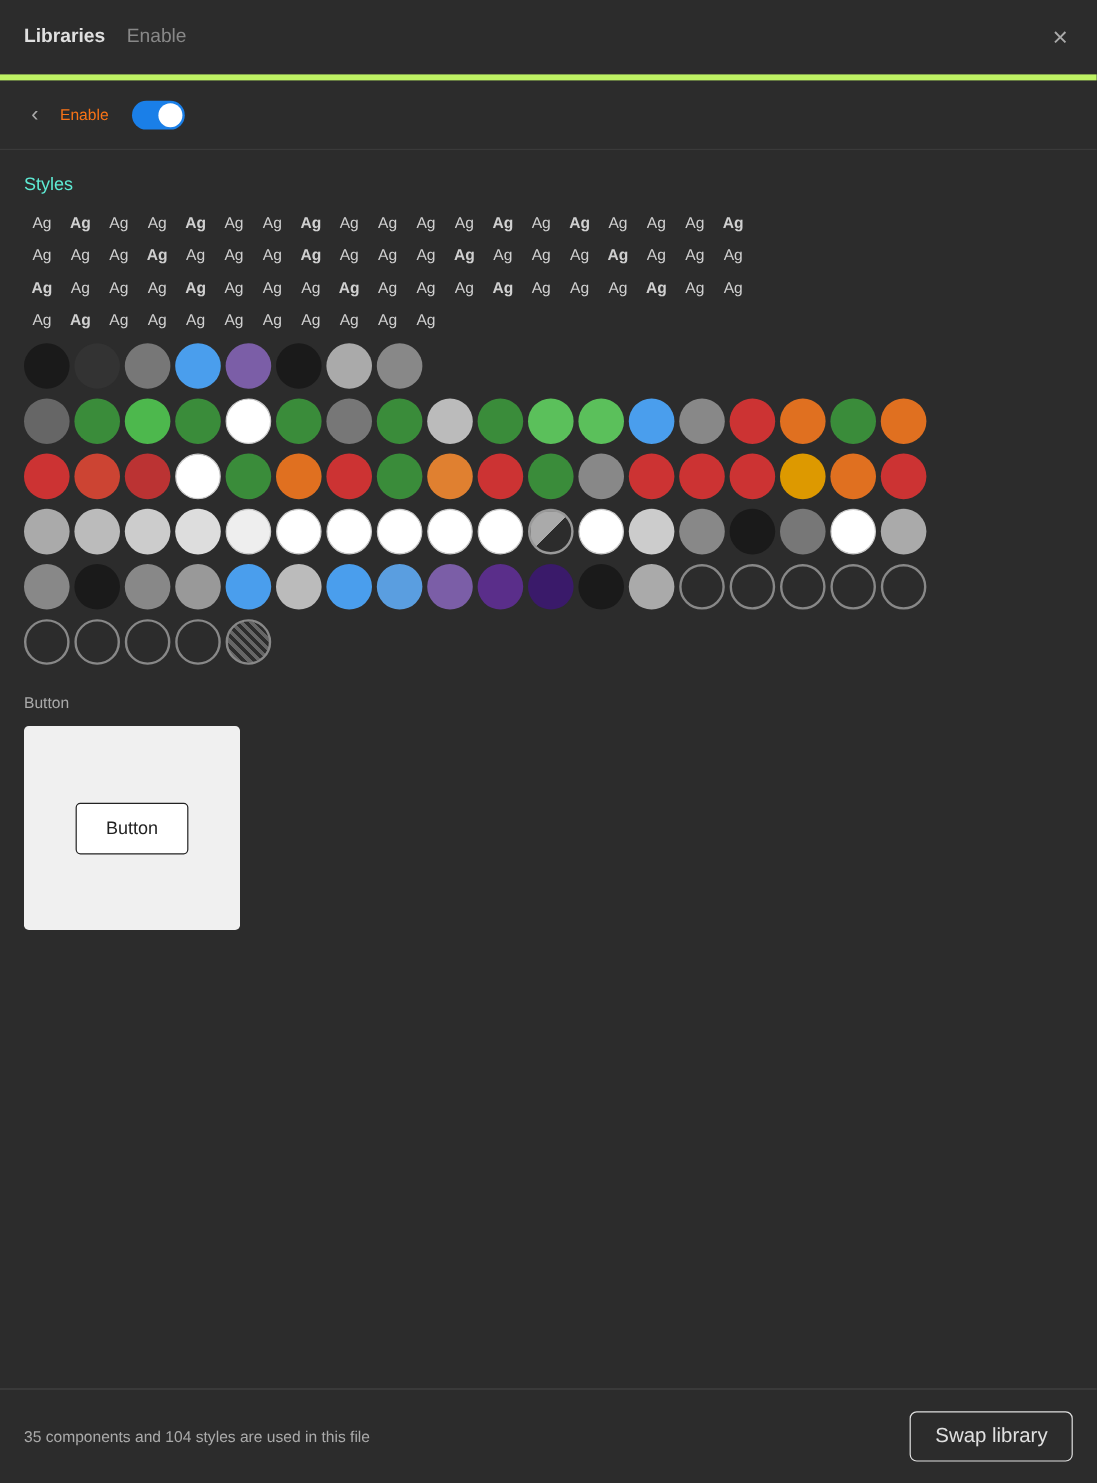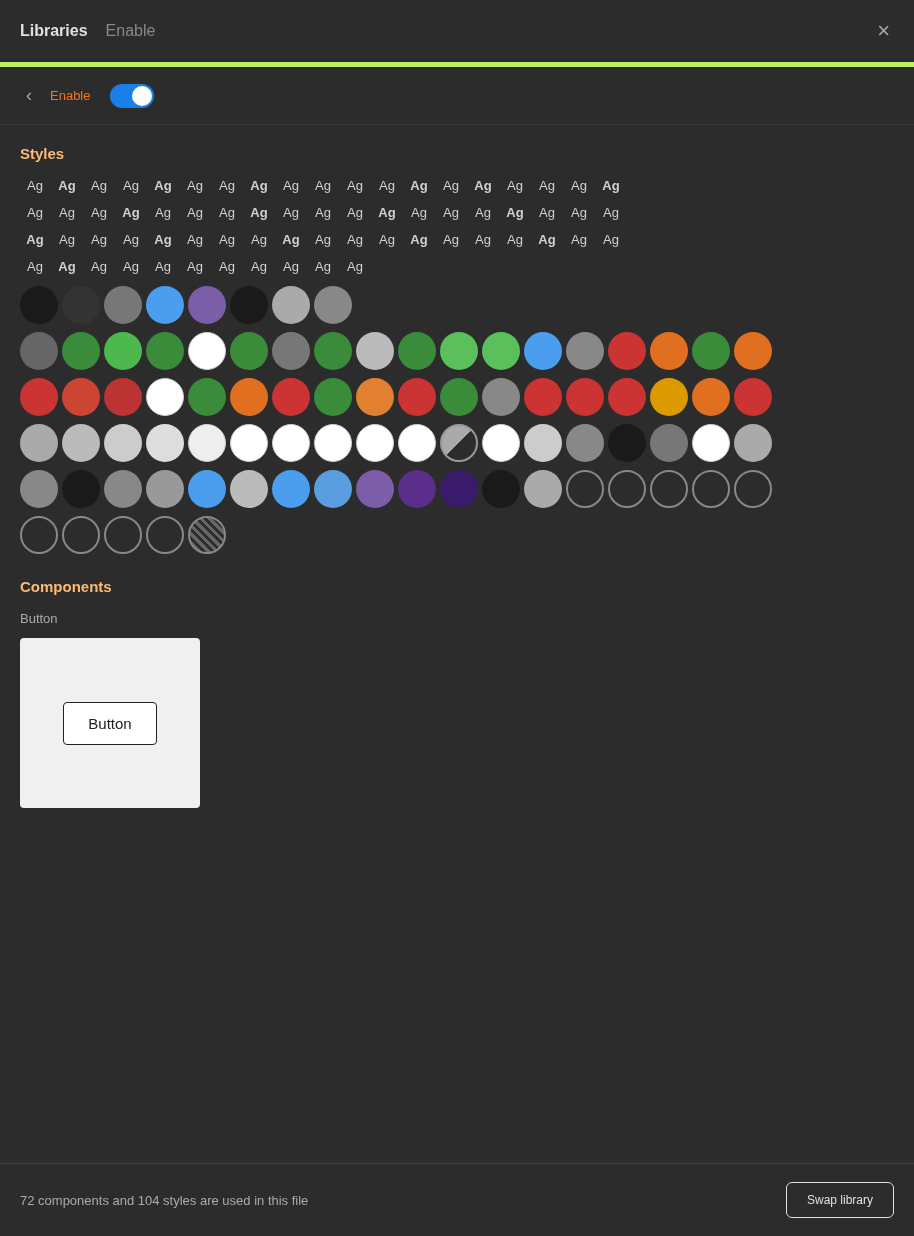--- a/index.html
+++ b/index.html
@@ -94,22 +94,22 @@
 
     
     .main-content {
       flex: 1;
       overflow-y: auto;
       padding: 20px 20px 0 20px;
     }
 
     .section-title {
       font-size: 15px;
-      font-weight: 700;
-      color: #fdba74;
+      font-weight: 400;
+      color: #5eead4;
       margin-bottom: 16px;
     }
 
     
     .typography-grid {
       display: flex;
       flex-wrap: wrap;
       gap: 2px;
       margin-bottom: 12px;
     }
@@ -192,21 +192,21 @@
     }
     .footer-text {
       font-size: 13px;
       color: #aaa;
     }
     .swap-btn {
       background: transparent;
       border: 1.5px solid #e0e0e0;
       border-radius: 6px;
       color: #e0e0e0;
-      font-size: 12px;
+      font-size: 17px;
       padding: 10px 20px;
       cursor: pointer;
       font-family: inherit;
     }
 
     
     .main-content::-webkit-scrollbar { width: 6px; }
     .main-content::-webkit-scrollbar-track { background: #2c2c2c; }
     .main-content::-webkit-scrollbar-thumb { background: #555; border-radius: 3px; }
   </style>
@@ -407,25 +407,24 @@
     <div class="color-grid">
       <div class="swatch outlined"></div>
       <div class="swatch outlined"></div>
       <div class="swatch outlined"></div>
       <div class="swatch outlined"></div>
       <div class="swatch hatched"></div>
     </div>
   </div>
 
   <div class="components-section">
-    <div class="section-title">Components</div>
     <div class="component-group-title">Button</div>
     <div class="button-preview-card">
       <button class="preview-button">Button</button>
     </div>
   </div>
 
 </div>
 
 <div class="footer">
-  <span class="footer-text">72 components and 104 styles are used in this file</span>
+  <span class="footer-text">35 components and 104 styles are used in this file</span>
   <button class="swap-btn">Swap library</button>
 </div>
 
 </body></html>

